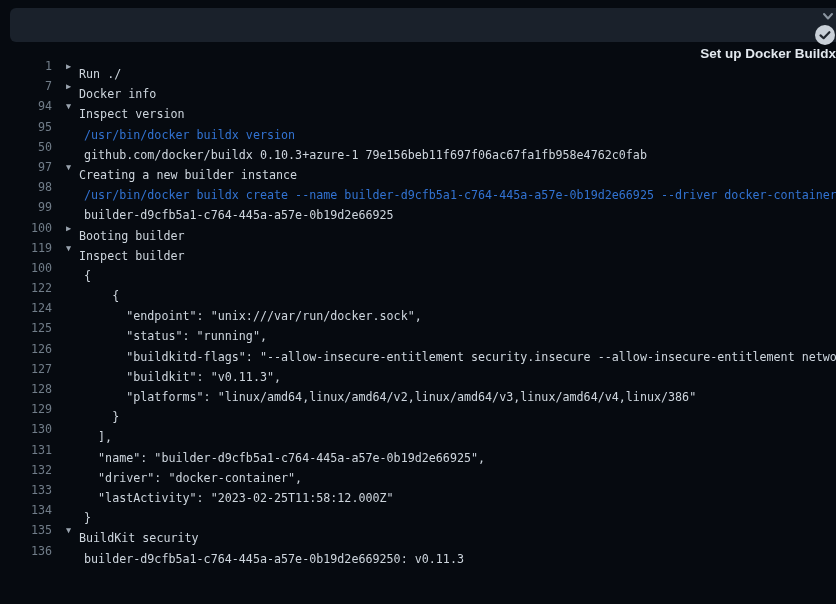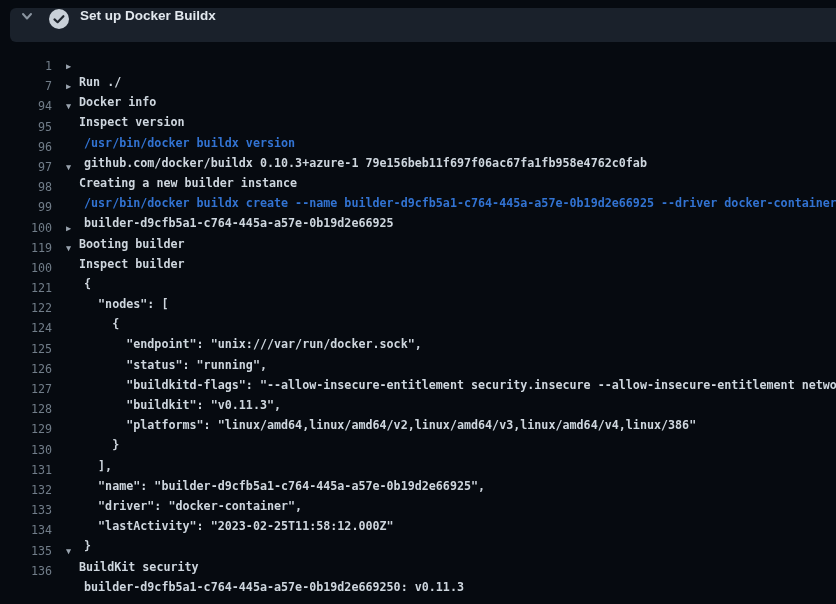--- a/index.html
+++ b/index.html
@@ -7,22 +7,23 @@
     width:836px; height:604px;
     background:#060a10;
     overflow:hidden;
     position:relative;
     font-family:"DejaVu Sans Mono", monospace;
   }
   .step-header {
     position:absolute; left:10px; top:8px; right:0; height:34px;
     background:#1a212b;
     border-radius:6px 0 0 6px;
-    display:flex; align-items:flex-start;
+    display:flex; align-items:flex-end;
     cursor:pointer;
+    flex-direction:column;
   }
   .chev { margin-left:9px; width:16px; height:16px; display:flex; align-items:center; justify-content:center; }
   .check { margin-left:13px; width:22px; height:22px; }
   .step-title {
     margin-left:10px;
     font-family:"Liberation Sans", sans-serif;
     font-size:13.5px; font-weight:600;
     color:#e2e8ee;
   }
   .log {
@@ -37,24 +38,24 @@
     color:#717d89;
     font-size:11.7px; line-height:20.2px;
     cursor:pointer;
   }
   .marker {
     position:absolute; left:66px; top:0;
     font-size:8.5px; line-height:20.2px;
     color:#9aa4af;
   }
   .txt {
-    position:absolute; left:84px; top:16px; right:0;
+    position:absolute; left:84px; top:8px; right:0;
     font-size:11.7px; line-height:20.2px;
     color:#ced6de;
-    white-space:pre; overflow:hidden;font-weight:bold;
+    white-space:pre; overflow:hidden;
   }
   .t-group_collapsed .txt, .t-group_expanded .txt { left:79px; cursor:pointer; }
   .t-command .txt { color:#3273d2; }
 </style>
 </head>
 <body>
 
 <div class="step-header">
   <span class="chev">
     <svg width="16" height="16" viewBox="0 0 16 16">
@@ -89,21 +90,21 @@
     <span class="txt">Inspect version</span>
   </div>
 
   <div class="row t-command">
     <span class="ln">95</span>
 
     <span class="txt">/usr/bin/docker buildx version</span>
   </div>
 
   <div class="row t-output">
-    <span class="ln">96</span>
+    <span class="ln">50</span>
 
     <span class="txt">github.com/docker/buildx 0.10.3+azure-1 79e156beb11f697f06ac67fa1fb958e4762c0fab</span>
   </div>
 
   <div class="row t-group_expanded">
     <span class="ln">97</span>
     <span class="marker">▼</span>
     <span class="txt">Creating a new builder instance</span>
   </div>
 
@@ -130,25 +131,20 @@
     <span class="marker">▼</span>
     <span class="txt">Inspect builder</span>
   </div>
 
   <div class="row t-output">
     <span class="ln">100</span>
 
     <span class="txt">{</span>
   </div>
 
-  <div class="row t-output">
-    <span class="ln">121</span>
-
-    <span class="txt">  "nodes": [</span>
-  </div>
 
   <div class="row t-output">
     <span class="ln">122</span>
 
     <span class="txt">    {</span>
   </div>
 
 
   <div class="row t-output">
     <span class="ln">124</span>

